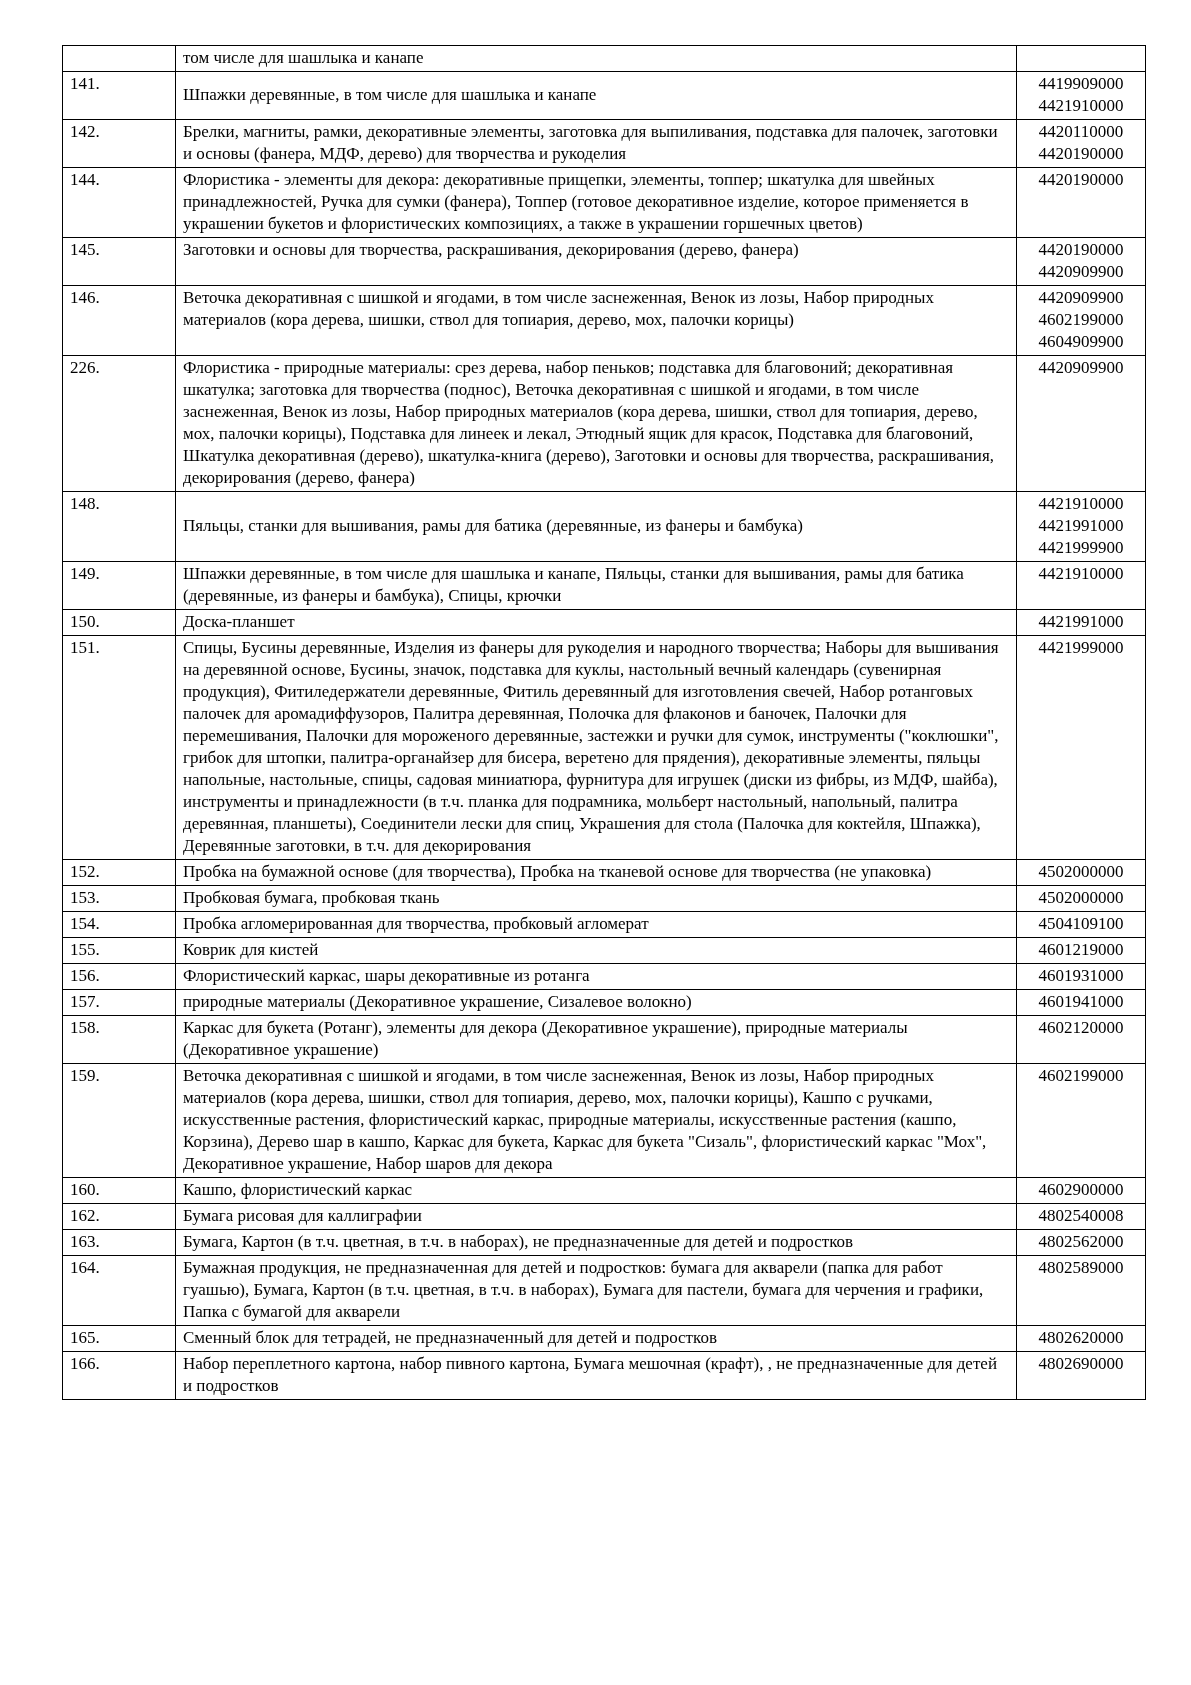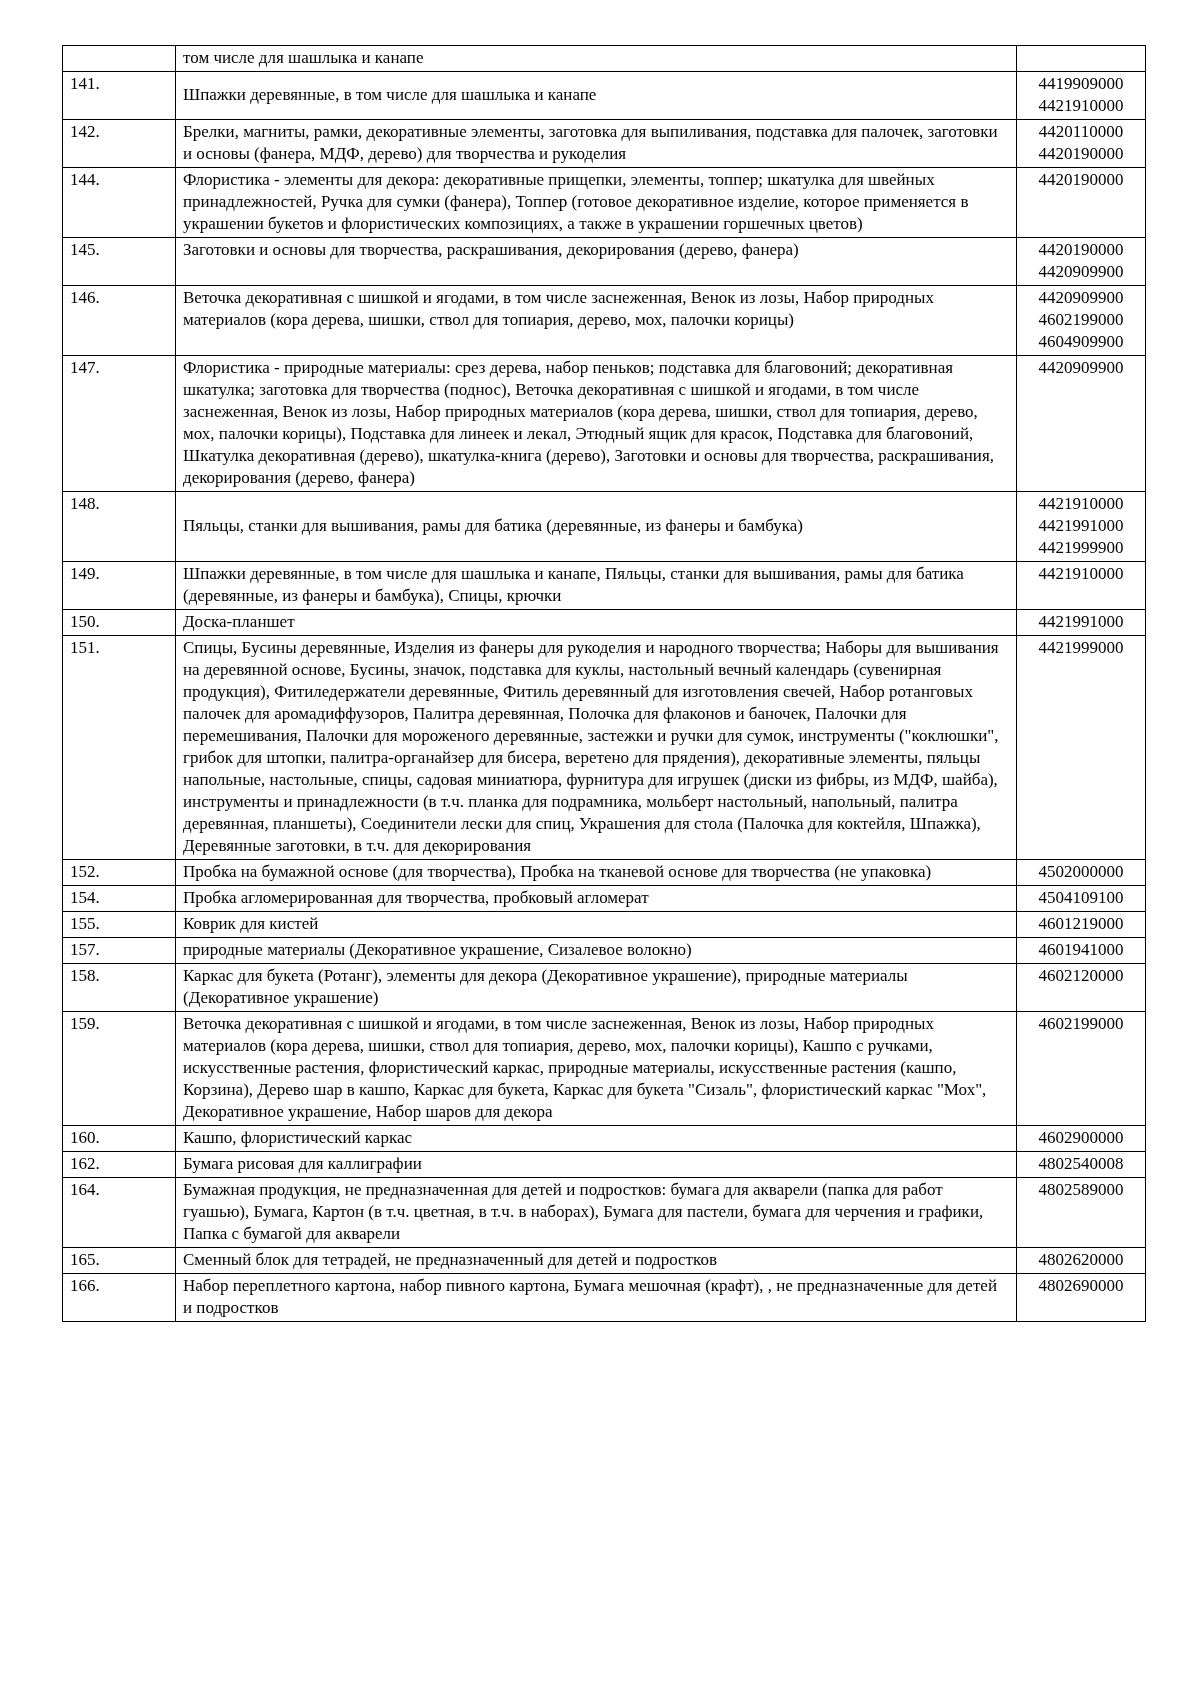--- a/index.html
+++ b/index.html
@@ -101,21 +101,21 @@
         <tr>
           <td class="cell-num">146.</td>
           <td class="cell-desc">Веточка декоративная с шишкой и ягодами, в том числе заснеженная, Венок из лозы, Набор природных материалов (кора дерева, шишки, ствол для топиария, дерево, мох, палочки корицы)</td>
           <td class="cell-code">
             <div class="hs-code">4420909900</div>
             <div class="hs-code">4602199000</div>
             <div class="hs-code">4604909900</div>
           </td>
         </tr>
         <tr>
-          <td class="cell-num">147.</td>
+          <td class="cell-num">226.</td>
           <td class="cell-desc">Флористика - природные материалы: срез дерева, набор пеньков; подставка для благовоний; декоративная шкатулка; заготовка для творчества (поднос), Веточка декоративная с шишкой и ягодами, в том числе заснеженная, Венок из лозы, Набор природных материалов (кора дерева, шишки, ствол для топиария, дерево, мох, палочки корицы), Подставка для линеек и лекал, Этюдный ящик для красок, Подставка для благовоний, Шкатулка декоративная (дерево), шкатулка-книга (дерево), Заготовки и основы для творчества, раскрашивания, декорирования (дерево, фанера)</td>
           <td class="cell-code">
             <div class="hs-code">4420909900</div>
           </td>
         </tr>
         <tr>
           <td class="cell-num">148.</td>
           <td class="cell-desc v-middle">Пяльцы, станки для вышивания, рамы для батика (деревянные, из фанеры и бамбука)</td>
           <td class="cell-code">
             <div class="hs-code">4421910000</div>
@@ -145,34 +145,48 @@
           </td>
         </tr>
         <tr>
           <td class="cell-num">152.</td>
           <td class="cell-desc">Пробка на бумажной основе (для творчества), Пробка на тканевой основе для творчества (не упаковка)</td>
           <td class="cell-code v-top">
             <div class="hs-code">4502000000</div>
           </td>
         </tr>
         <tr>
+          <td class="cell-num">153.</td>
+          <td class="cell-desc">Пробковая бумага, пробковая ткань</td>
+          <td class="cell-code">
+            <div class="hs-code">4502000000</div>
+          </td>
+        </tr>
+        <tr>
           <td class="cell-num">154.</td>
           <td class="cell-desc">Пробка агломерированная для творчества, пробковый агломерат</td>
           <td class="cell-code">
             <div class="hs-code">4504109100</div>
           </td>
         </tr>
         <tr>
           <td class="cell-num">155.</td>
           <td class="cell-desc">Коврик для кистей</td>
           <td class="cell-code">
             <div class="hs-code">4601219000</div>
           </td>
         </tr>
         <tr>
+          <td class="cell-num">156.</td>
+          <td class="cell-desc">Флористический каркас, шары декоративные из ротанга</td>
+          <td class="cell-code">
+            <div class="hs-code">4601931000</div>
+          </td>
+        </tr>
+        <tr>
           <td class="cell-num">157.</td>
           <td class="cell-desc">природные материалы (Декоративное украшение, Сизалевое волокно)</td>
           <td class="cell-code">
             <div class="hs-code">4601941000</div>
           </td>
         </tr>
         <tr>
           <td class="cell-num">158.</td>
           <td class="cell-desc">Каркас для букета (Ротанг), элементы для декора (Декоративное украшение), природные материалы (Декоративное украшение)</td>
           <td class="cell-code v-top">
@@ -191,20 +205,27 @@
           <td class="cell-desc">Кашпо, флористический каркас</td>
           <td class="cell-code">
             <div class="hs-code">4602900000</div>
           </td>
         </tr>
         <tr>
           <td class="cell-num">162.</td>
           <td class="cell-desc">Бумага рисовая для каллиграфии</td>
           <td class="cell-code">
             <div class="hs-code">4802540008</div>
+          </td>
+        </tr>
+        <tr>
+          <td class="cell-num">163.</td>
+          <td class="cell-desc">Бумага, Картон (в т.ч. цветная, в т.ч.  в наборах), не предназначенные для детей и подростков</td>
+          <td class="cell-code">
+            <div class="hs-code">4802562000</div>
           </td>
         </tr>
         <tr>
           <td class="cell-num">164.</td>
           <td class="cell-desc">Бумажная продукция, не предназначенная для детей и подростков: бумага для акварели (папка для работ гуашью), Бумага, Картон (в т.ч. цветная, в т.ч.  в наборах), Бумага для пастели, бумага для черчения и графики, Папка с бумагой для акварели</td>
           <td class="cell-code v-top">
             <div class="hs-code">4802589000</div>
           </td>
         </tr>
         <tr>

